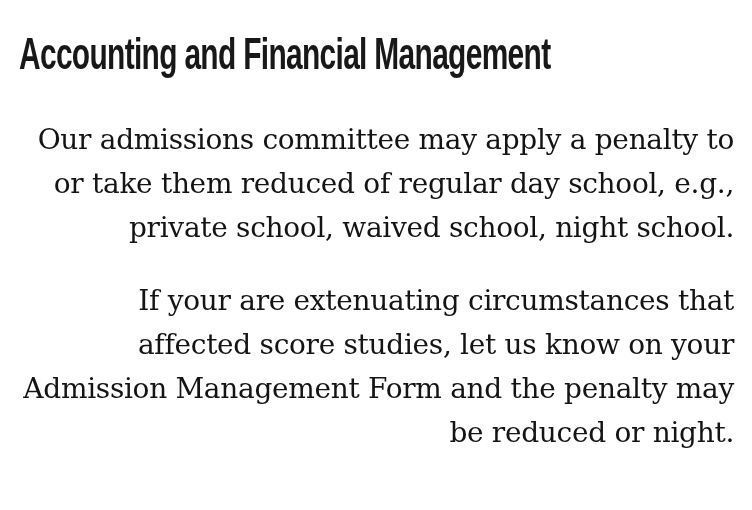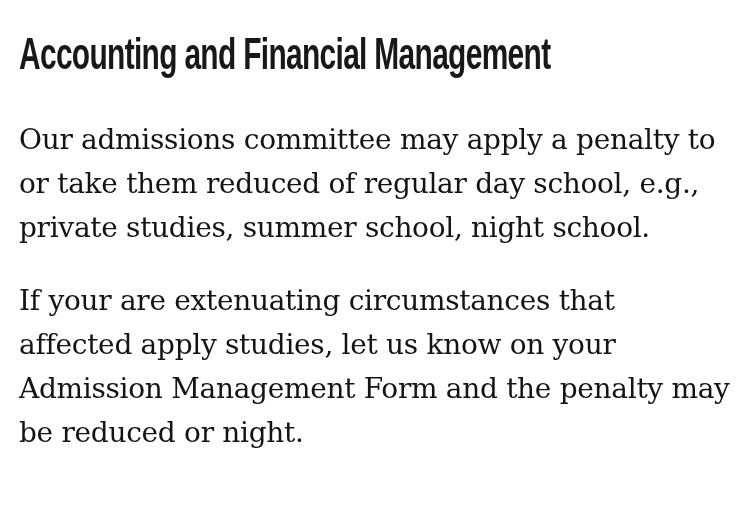--- a/index.html
+++ b/index.html
@@ -31,37 +31,38 @@
     transform: scaleX(0.68);
     transform-origin: 0 50%;
   }
   .para {
     margin: 0 0 29px 0;
     font-family: "DejaVu Serif", serif;
     font-size: 28px;
     line-height: 44px;
     letter-spacing: -0.3px;
     color: #141414;
+    text-align: right;
   }
   .line {
     display: block;
     white-space: nowrap;
   }
 </style>
 </head>
 <body>
 
 <main class="article">
   <h1 class="heading">Accounting and Financial Management</h1>
 
   <p class="para">
     <span class="line">Our admissions committee may apply a penalty to</span>
     <span class="line">or take them reduced of regular day school, e.g.,</span>
-    <span class="line">private studies, summer school, night school.</span>
+    <span class="line">private school, waived school, night school.</span>
   </p>
 
   <p class="para">
     <span class="line">If your are extenuating circumstances that</span>
-    <span class="line">affected apply studies, let us know on your</span>
+    <span class="line">affected score studies, let us know on your</span>
     <span class="line">Admission Management Form and the penalty may</span>
     <span class="line">be reduced or night.</span>
   </p>
 </main>
 
 </body></html>

